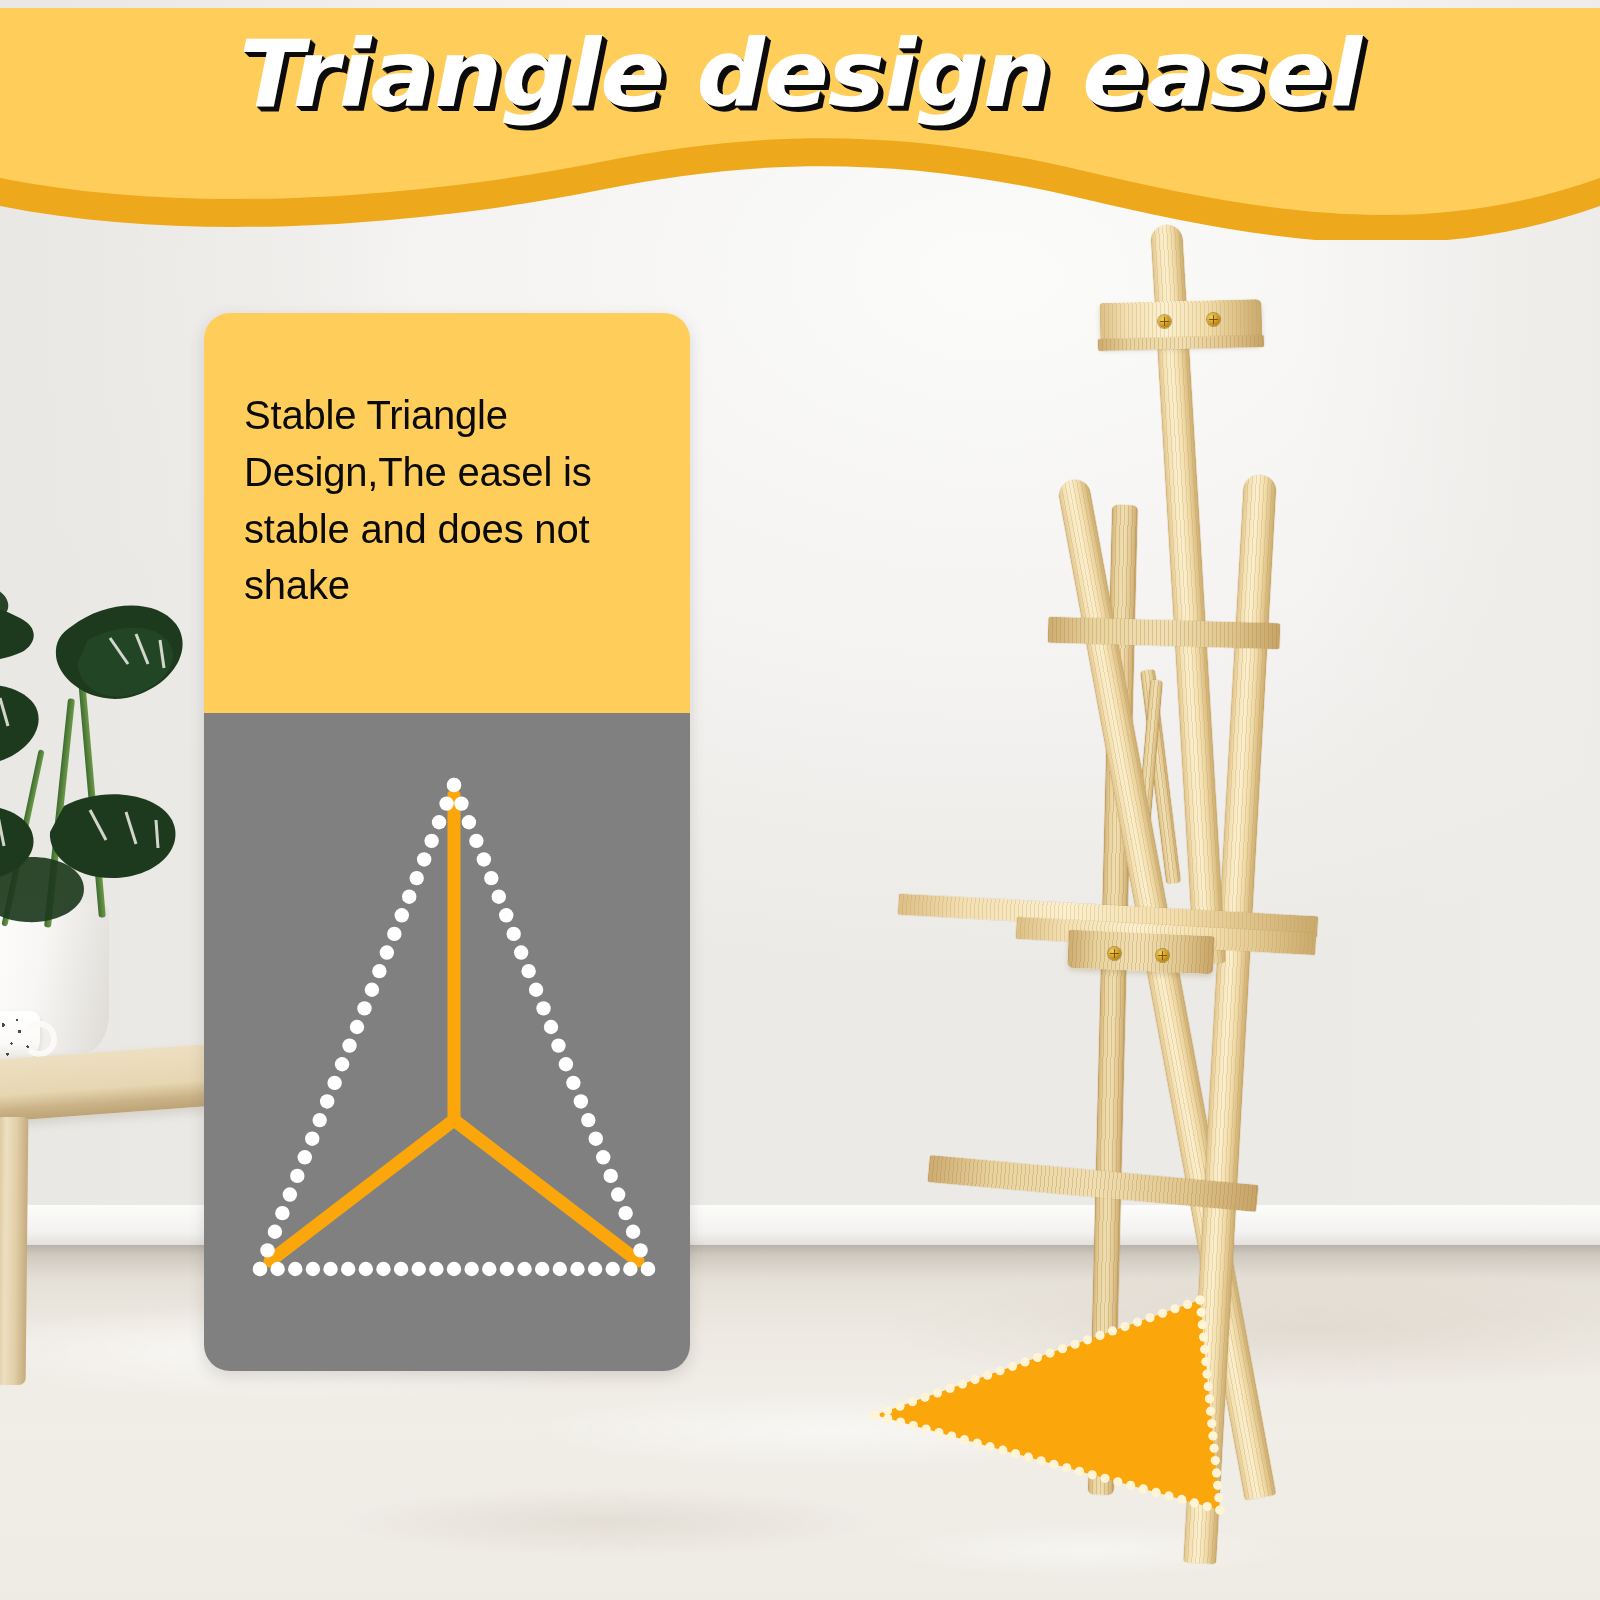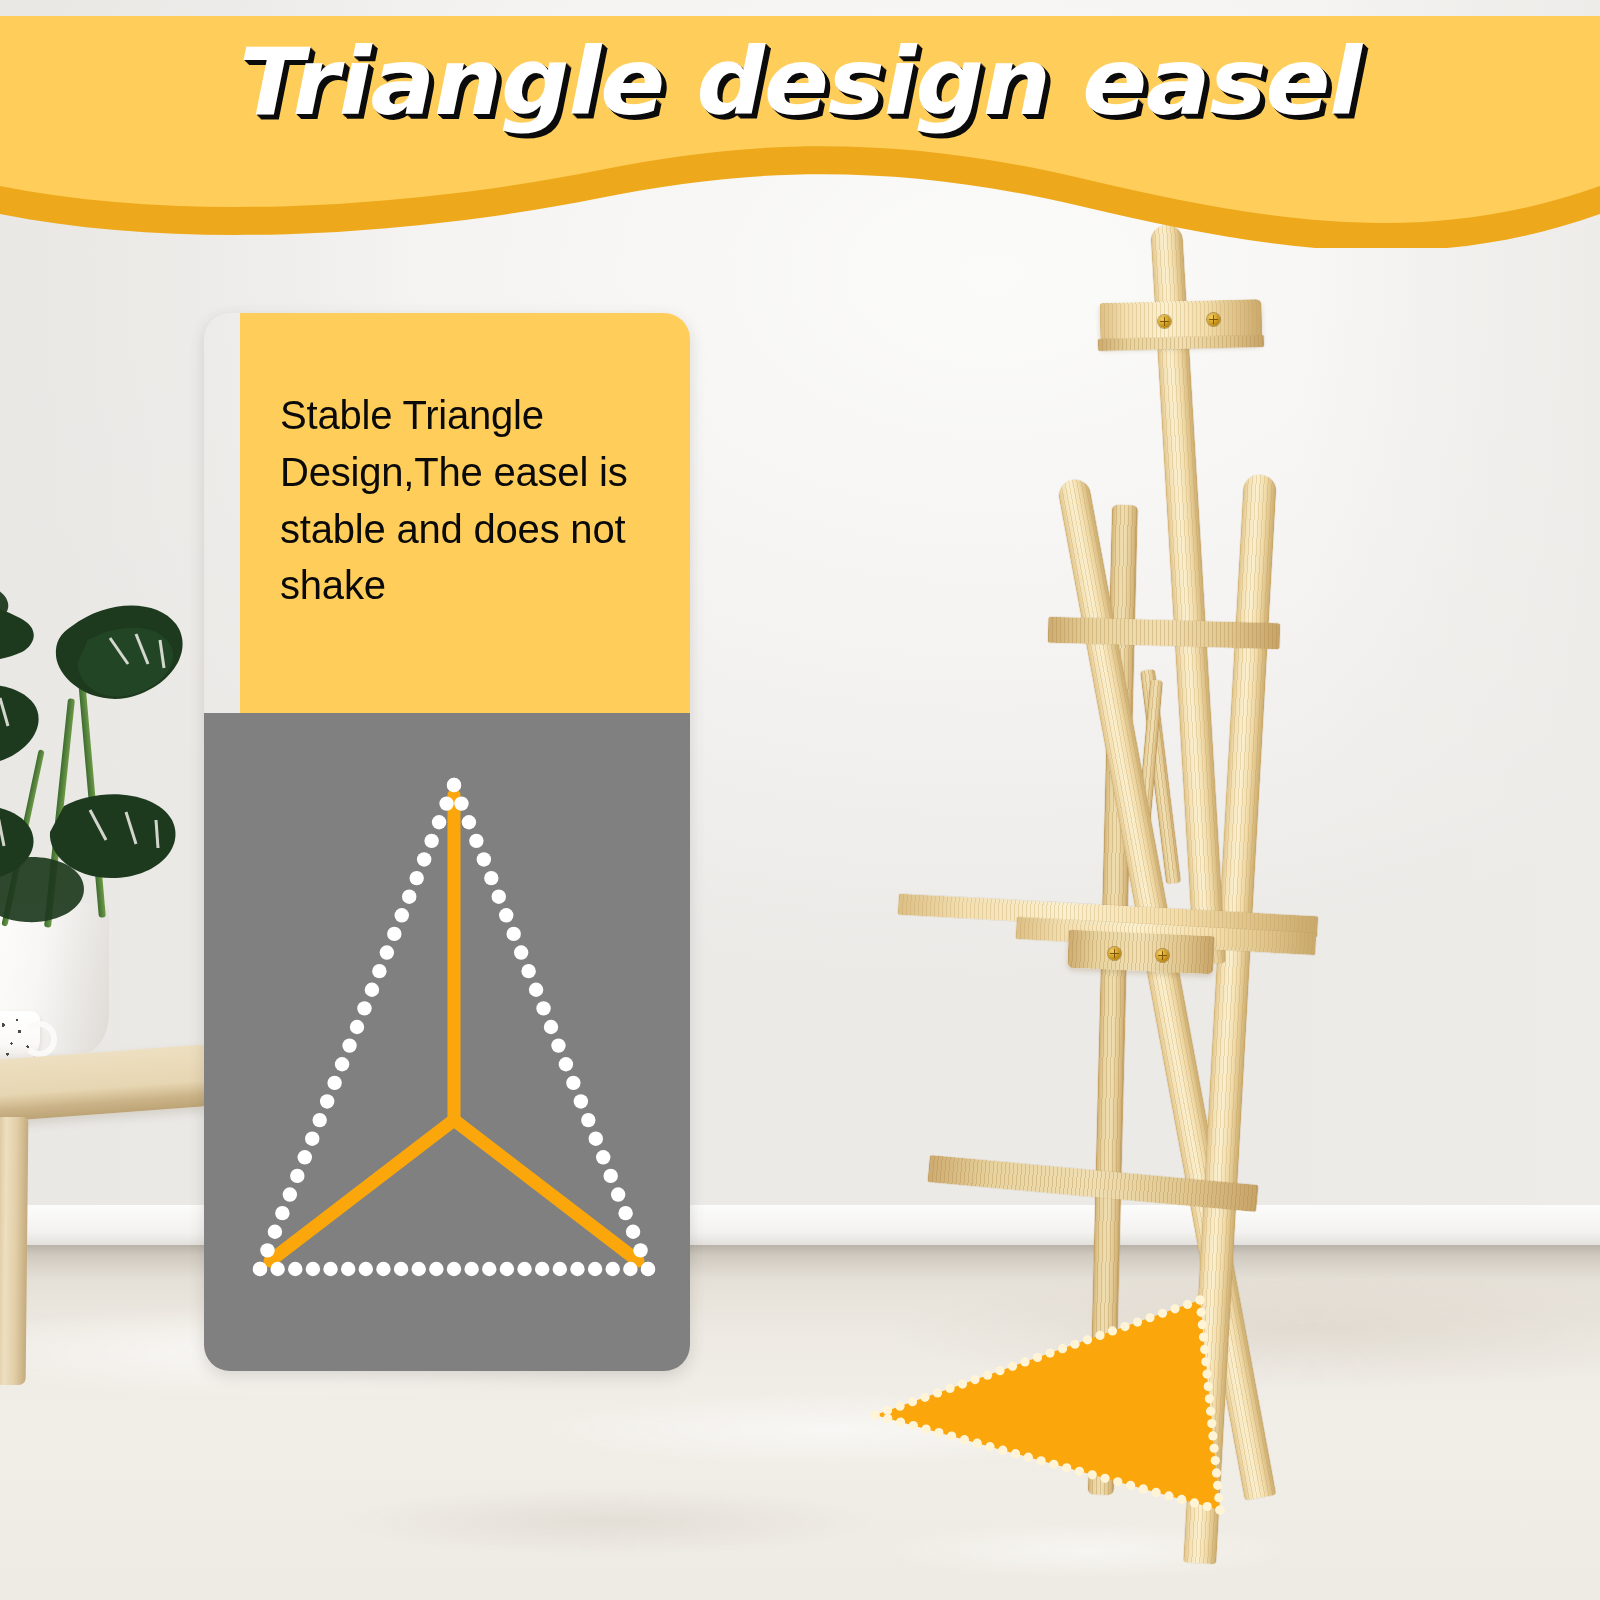--- a/index.html
+++ b/index.html
@@ -130,34 +130,34 @@
 
   
   .card{
     position:absolute;left:204px;top:313px;width:486px;height:1058px;
     border-radius:26px;overflow:hidden;
     box-shadow:0 5px 16px rgba(60,55,50,.16);
   }
   .card-top{
     position:absolute;left:0;top:0;width:100%;height:400px;
     background:#ffce5a;
-    box-sizing:border-box;padding:74px 40px 0 40px;margin-left:36px;
+    box-sizing:border-box;padding:74px 40px 0 40px;
   }
   .card-text{
     font-size:40px;line-height:1.42;color:#0a0a0a;font-weight:400;
     letter-spacing:-.2px;
   }
   .card-bottom{
     position:absolute;left:0;top:400px;width:100%;height:658px;
     background:#808080;
   }
   .tri-diagram{position:absolute;left:0;top:0;width:486px;height:658px;}
 
   
-  .banner{position:absolute;left:0;top:16px;width:1600px;height:230px;}
+  .banner{position:absolute;left:0;top:8px;width:1600px;height:230px;}
   .banner svg{display:block;}
   .banner-title{
     position:absolute;left:0;top:13px;width:1600px;text-align:center;
     font-size:92px;font-weight:700;font-style:italic;color:#ffffff;
     font-family:"DejaVu Sans","Liberation Sans",sans-serif;
     letter-spacing:-1px;
     text-shadow:
       5px 5px 0 #0b0b0b, 4px 4px 0 #0b0b0b, 3px 3px 0 #0b0b0b,
       2px 2px 0 #0b0b0b, 1px 1px 0 #0b0b0b;
     transform:scaleX(1.04);

